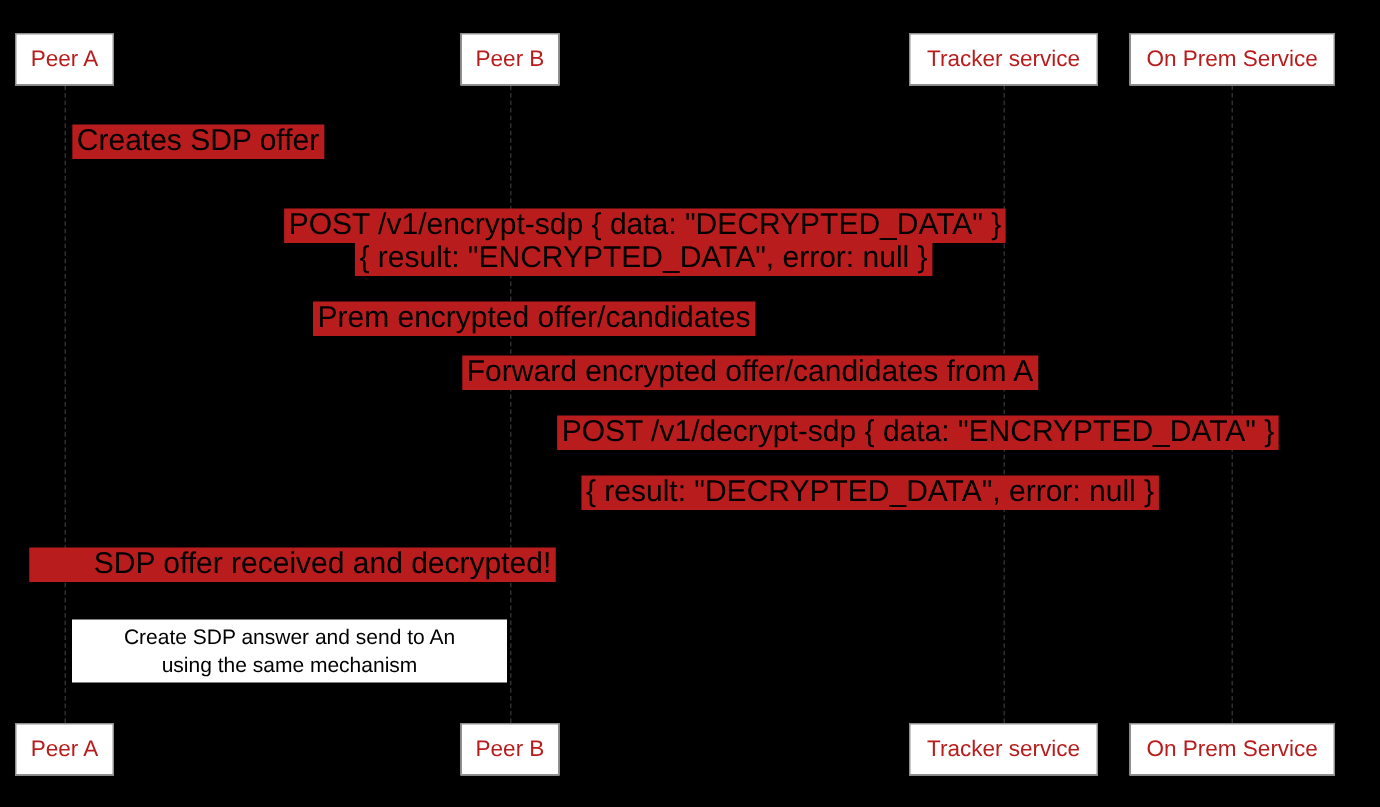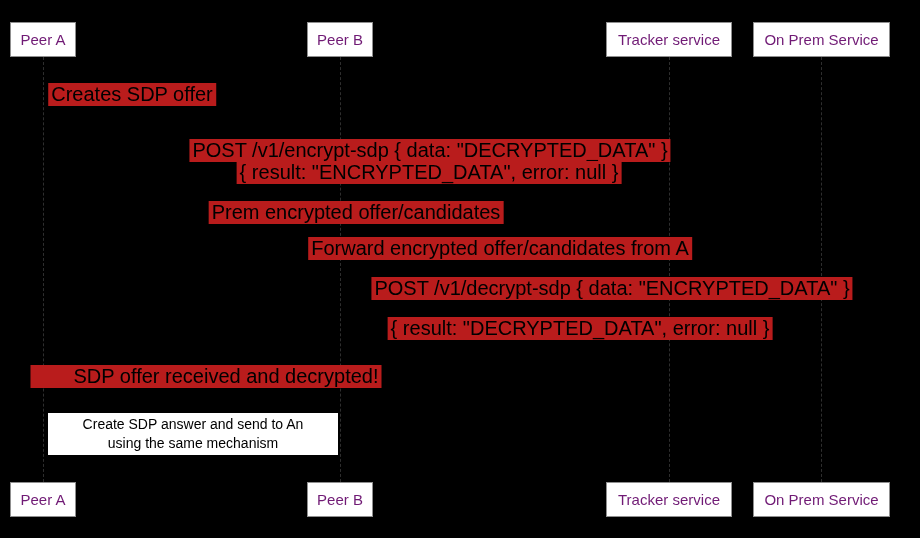--- a/index.html
+++ b/index.html
@@ -14,21 +14,21 @@
   .participant {
     position: absolute;
     height: 35px;
     background: #ffffff;
     border: 1px solid #8f8f8f;
     box-sizing: border-box;
     display: flex;
     align-items: center;
     justify-content: center;
     font-size: 15px;
-    color: #701a75;
+    color: #b91c1c;
     white-space: nowrap;
   }
   .lifeline {
     position: absolute;
     top: 57px;
     height: 425px;
     width: 0;
     border-left: 1px dashed #2e2e2e;
   }
   .msg {
@@ -68,18 +68,18 @@
     <div class="lifeline" style="left: 821px;"></div>
     <div class="participant" style="left: 753px; top: 22px; width: 137px;">On Prem Service</div>
     <div class="participant" style="left: 753px; top: 482px; width: 137px;">On Prem Service</div>
     <div class="msg" style="left: 132px; top: 83px;">Creates SDP offer</div>
     <div class="msg" style="left: 430px; top: 139px;">POST /v1/encrypt-sdp { data: "DECRYPTED_DATA" }</div>
     <div class="msg" style="left: 429px; top: 161px;">{ result: "ENCRYPTED_DATA", error: null }</div>
     <div class="msg" style="left: 356px; top: 201px;">Prem encrypted offer/candidates</div>
     <div class="msg" style="left: 500px; top: 237px;">Forward encrypted offer/candidates from A</div>
     <div class="msg" style="left: 576px; top: 277px; margin-left: 36px;">POST /v1/decrypt-sdp { data: "ENCRYPTED_DATA" }</div>
     <div class="msg" style="left: 580px; top: 317px;">{ result: "DECRYPTED_DATA", error: null }</div>
-    <div class="msg" style="left: 206px; top: 365px; padding-left: 43px;">SDP offer received and decrypted!</div>
+    <div class="msg" style="left: 195px; top: 365px; padding-left: 43px;">SDP offer received and decrypted!</div>
     <div class="note" style="left: 193px; top: 413px; width: 290px;">
       <div>Create SDP answer and send to An</div>
       <div>using the same mechanism</div>
     </div>
   </div>
 
 </body></html>

